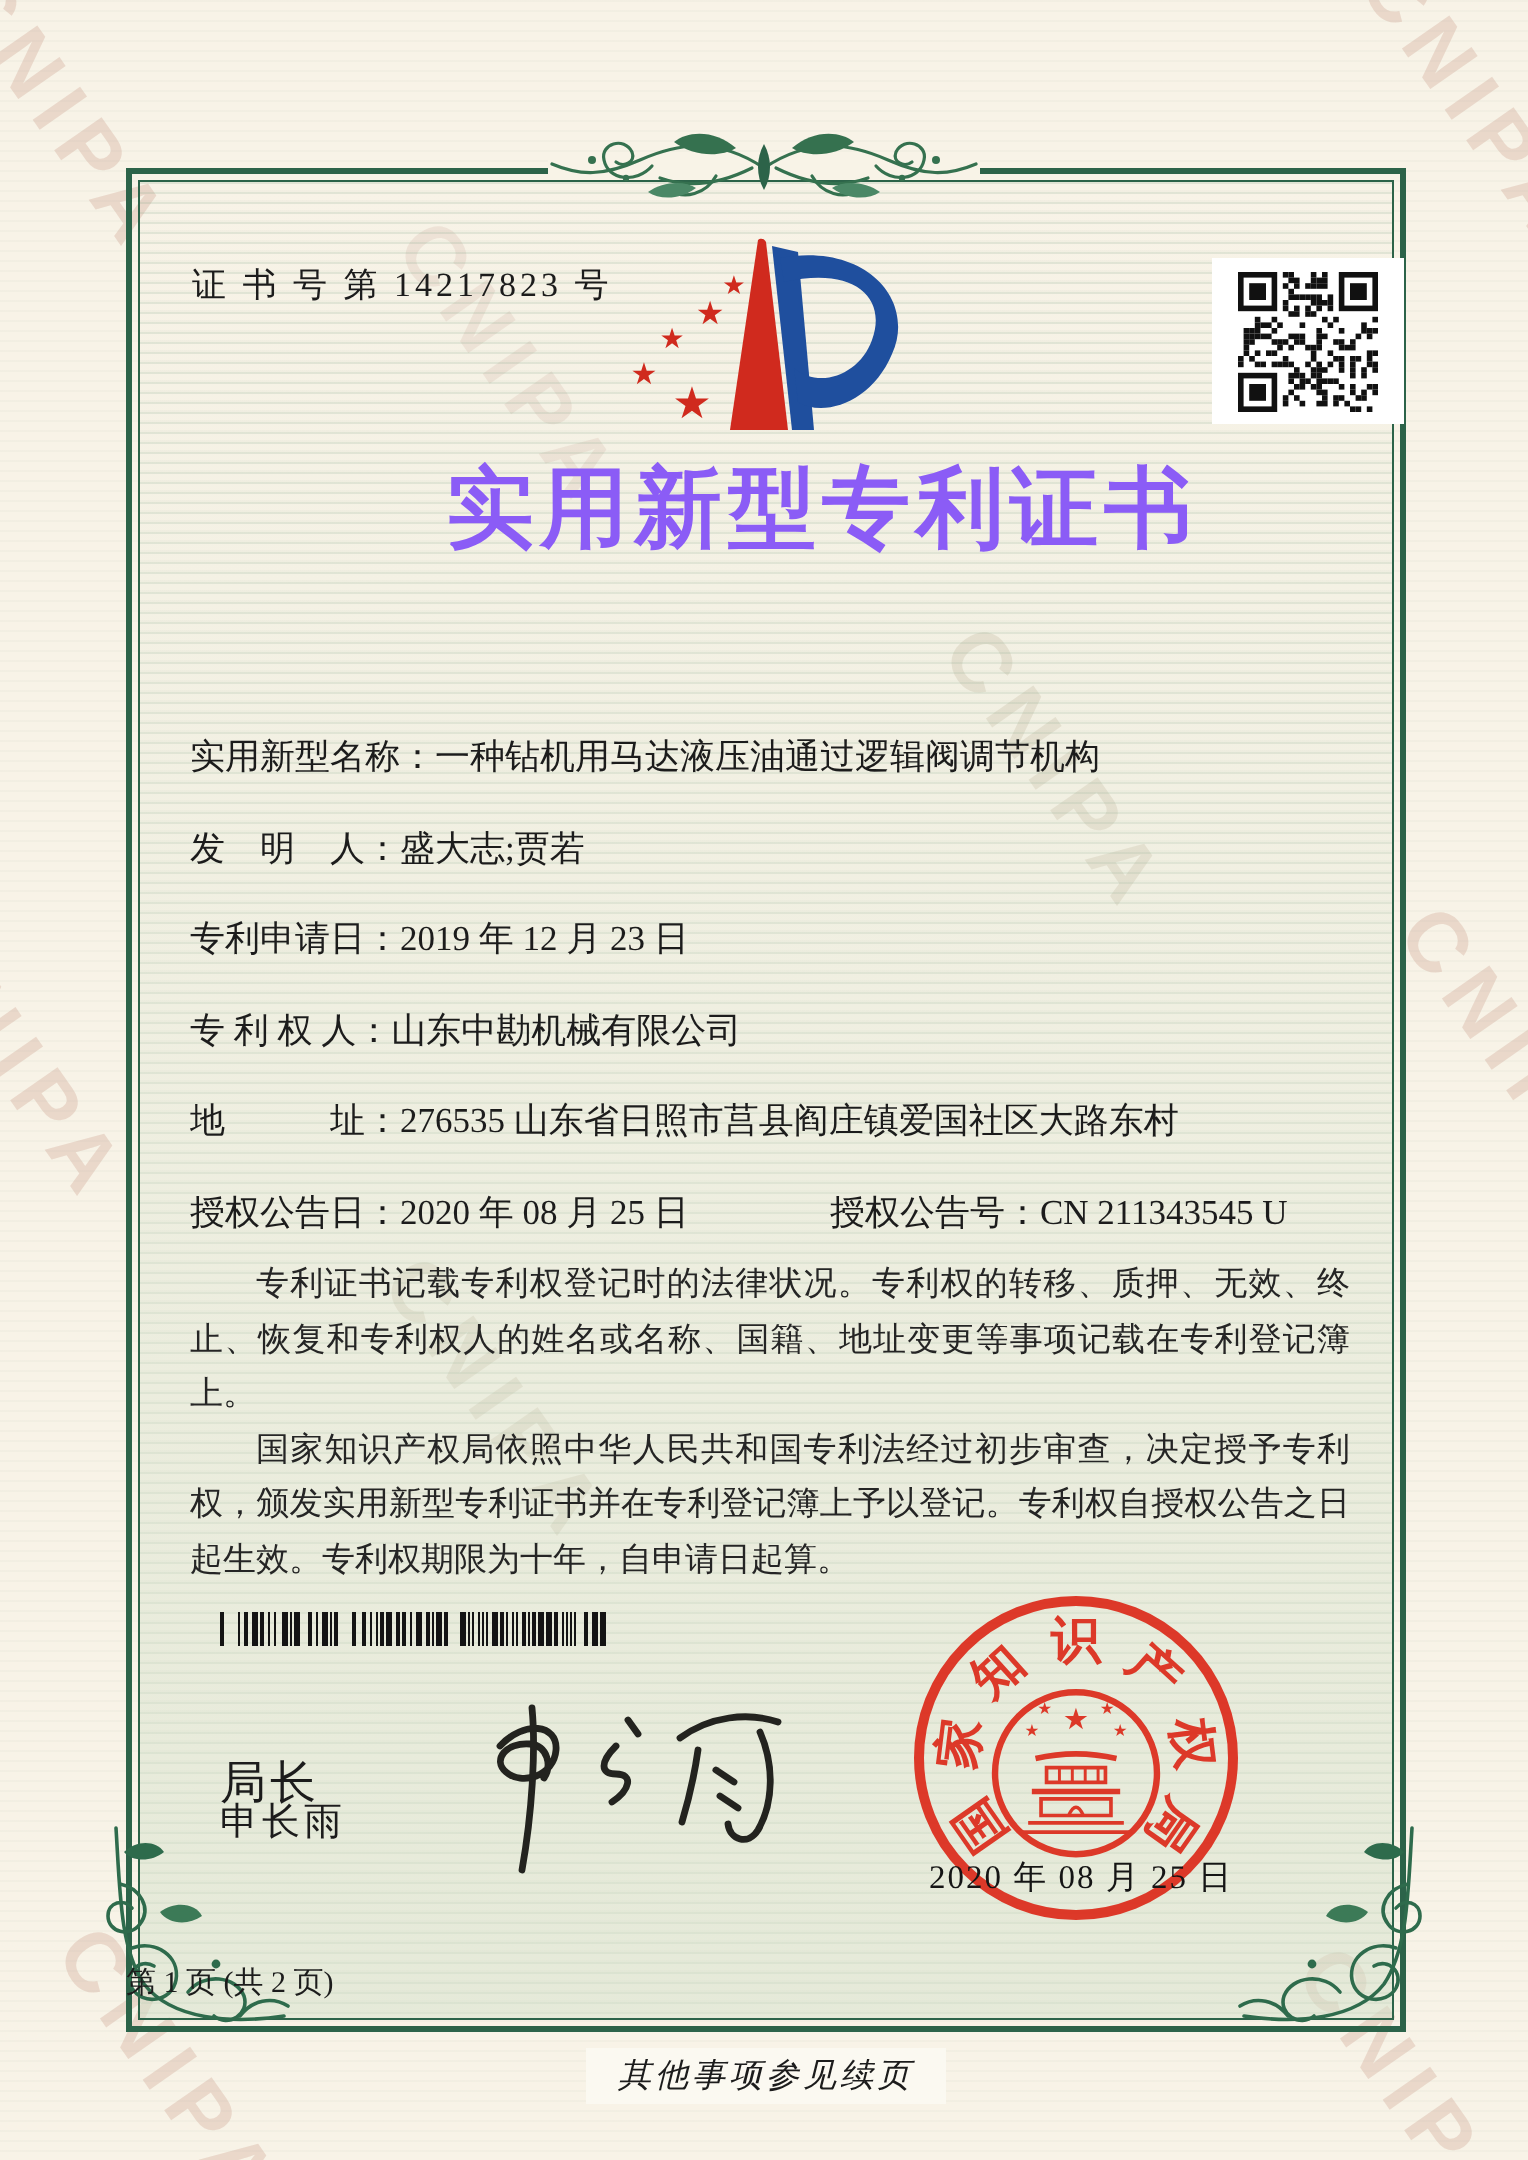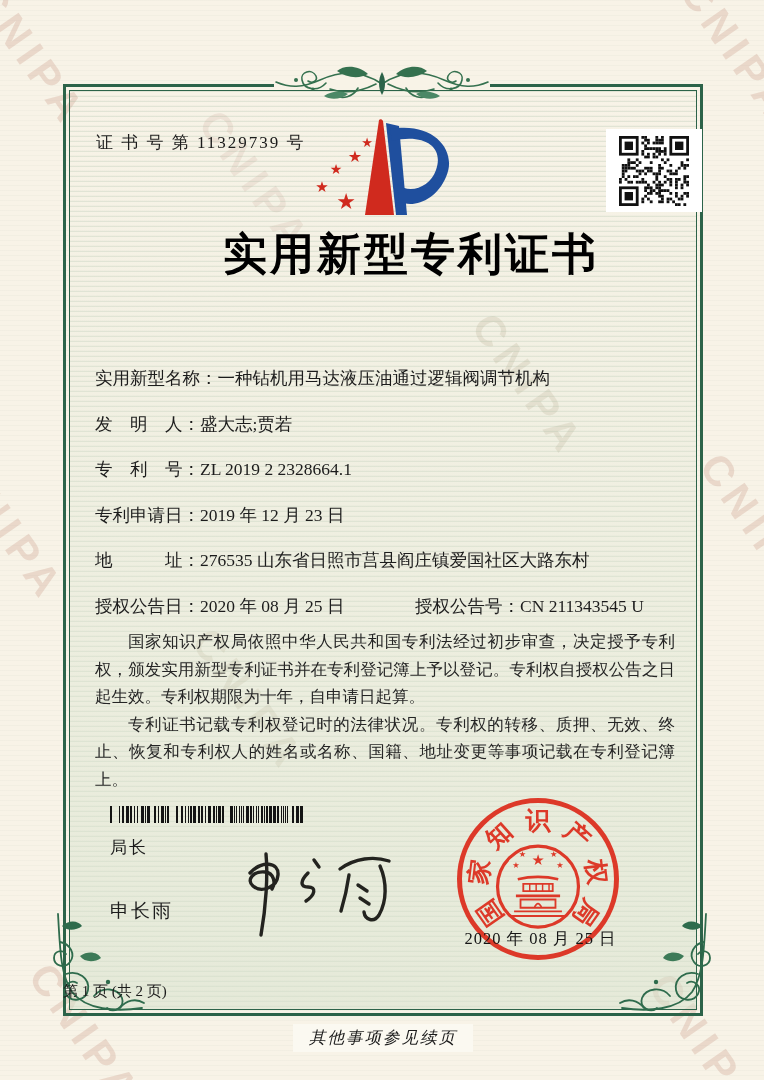--- a/index.html
+++ b/index.html
@@ -42,31 +42,31 @@
   .oc-left{left:50px;top:912px;}
   .oc-right{left:594px;top:912px;transform:scaleX(-1);}
   
   .content{position:absolute;inset:0;z-index:4;}
   .cert-no{position:absolute;left:96px;top:131px;font-size:17px;letter-spacing:2px;}
   .logo{position:absolute;left:306px;top:117px;}
   .qr-box{position:absolute;left:606px;top:129px;width:96px;height:83px;background:#ffffff;}
   .qr-box svg{position:absolute;left:13px;top:7px;}
   .title{
     position:absolute;left:63px;top:225px;width:696px;text-align:center;
-    font-size:44px;font-weight:bold;letter-spacing:3px;color:#000000;
+    font-size:44px;font-weight:bold;letter-spacing:3px;color:#8b5cf6;
   }
   .fields{position:absolute;left:95px;top:318px;width:585px;margin-top:48px;}
   .field-row{position:relative;height:45.5px;font-size:17.5px;}
   .flabel{display:inline-block;white-space:pre;}
   .fvalue{white-space:pre;}
   .fgroup2{position:absolute;left:320px;top:0;}
   .paras{position:absolute;left:95px;top:628px;width:580px;font-size:16.5px;line-height:27.5px;text-align:justify;color:#252525;}
   .paras p{margin:0;text-indent:2em;}
   .barcode{position:absolute;left:110px;top:806px;}
-  .signer-title{position:absolute;left:110px;top:836px;font-size:17px;letter-spacing:2px;}
+  .signer-title{position:absolute;left:110px;top:876px;font-size:23px;letter-spacing:2px;}
   .signer-name{position:absolute;left:110px;top:898px;font-size:19px;letter-spacing:2px;}
   .signature{position:absolute;left:222px;top:845px;}
   
   .seal{
     position:absolute;left:457px;top:798px;width:152px;height:152px;z-index:5;
     border:5px solid var(--seal,#dc2b1a);border-radius:50%;opacity:0.93;mix-blend-mode:multiply;
   }
   .seal-char{
     position:absolute;left:50%;top:50%;font-size:25px;font-weight:bold;color:var(--seal,#dc2b1a);
     font-family:"Liberation Serif","DejaVu Serif",serif;
@@ -142,21 +142,21 @@
       <path d="M16,62 c12,-4 24,4 22,16 c-2,11 -17,13 -22,4 c-4,-8 4,-15 11,-11"></path>
       <path d="M44,84 c8,-10 24,-8 28,2 c3,9 -8,16 -15,10"></path>
       <path d="M70,96 c6,-8 16,-10 24,-5"></path>
       <path d="M12,14 C18,8 28,8 32,14 C26,19 16,19 12,14 Z" fill="#2e6b4c" stroke="none"></path>
       <path d="M30,44 C38,38 48,40 51,46 C44,51 34,50 30,44 Z" fill="#3c7a57" stroke="none"></path>
       <circle cx="58" cy="70" r="2.2" fill="#2e6b4c" stroke="none"></circle>
     </g>
   </svg>
 
   <div class="content">
-    <div class="cert-no">证 书 号 第 11329739 号</div>
+    <div class="cert-no">证 书 号 第 14217823 号</div>
 
     <svg class="logo" width="150" height="102" viewBox="0 0 150 102">
       <path d="M73,3 C74,2 76,2 77,4 L88,98 L59,98 Z" fill="#d02a1e"></path>
       <path d="M80,6 L93,9 L101,98 L90,98 Z" fill="#1f4f9e"></path>
       <path d="M84,12 C128,4 152,34 140,60 C130,84 106,92 93,84 L91,67 C104,78 124,70 130,53 C138,31 120,16 86,24 Z" fill="#1f4f9e"></path>
       <g fill="#d02a1e" font-family="'DejaVu Sans',sans-serif" text-anchor="middle">
         <text x="61" y="30" font-size="13">★</text>
         <text x="49" y="45" font-size="16">★</text>
         <text x="30" y="57" font-size="14">★</text>
         <text x="16" y="75" font-size="15">★</text>
@@ -350,29 +350,29 @@
           <rect x="3" y="57" width="15" height="15" fill="#fff"></rect>
           <rect x="6" y="60" width="9" height="9" fill="#111"></rect>
         </svg>
     </div>
 
     <div class="title">实用新型专利证书</div>
 
     <div class="fields" id="fields">
         <div class="field-row"><span class="flabel">实用新型名称：</span><span class="fvalue">一种钻机用马达液压油通过逻辑阀调节机构</span></div>
         <div class="field-row"><span class="flabel">发　明　人：</span><span class="fvalue">盛大志;贾若</span></div>
-        <div class="field-row"><span class="flabel">专　利　号：</span><span class="fvalue">ZL 2019 2 2328664.1</span></div>
         <div class="field-row"><span class="flabel">专利申请日：</span><span class="fvalue">2019 年 12 月 23 日</span></div>
+        <div class="field-row"><span class="flabel">专 利 权 人：</span><span class="fvalue">山东中勘机械有限公司</span></div>
         <div class="field-row"><span class="flabel">地　　　址：</span><span class="fvalue">276535 山东省日照市莒县阎庄镇爱国社区大路东村</span></div>
         <div class="field-row"><span class="flabel">授权公告日：</span><span class="fvalue">2020 年 08 月 25 日</span><span class="fgroup2"><span class="flabel">授权公告号：</span><span class="fvalue">CN 211343545 U</span></span></div>
       </div>
 
     <div class="paras" id="paras">
+        <p>专利证书记载专利权登记时的法律状况。专利权的转移、质押、无效、终止、恢复和专利权人的姓名或名称、国籍、地址变更等事项记载在专利登记簿上。</p>
         <p>国家知识产权局依照中华人民共和国专利法经过初步审查，决定授予专利权，颁发实用新型专利证书并在专利登记簿上予以登记。专利权自授权公告之日起生效。专利权期限为十年，自申请日起算。</p>
-        <p>专利证书记载专利权登记时的法律状况。专利权的转移、质押、无效、终止、恢复和专利权人的姓名或名称、国籍、地址变更等事项记载在专利登记簿上。</p>
       </div>
 
     <svg class="barcode" id="barcode" width="196" height="17" viewBox="0 0 196 17">
         <rect x="0" y="0" width="2" height="17" fill="#141414"></rect>
         <rect x="9" y="0" width="1" height="17" fill="#141414"></rect>
         <rect x="12" y="0" width="2" height="17" fill="#141414"></rect>
         <rect x="16" y="0" width="3" height="17" fill="#141414"></rect>
         <rect x="20" y="0" width="2" height="17" fill="#141414"></rect>
         <rect x="24" y="0" width="1" height="17" fill="#141414"></rect>
         <rect x="27" y="0" width="1" height="17" fill="#141414"></rect>

